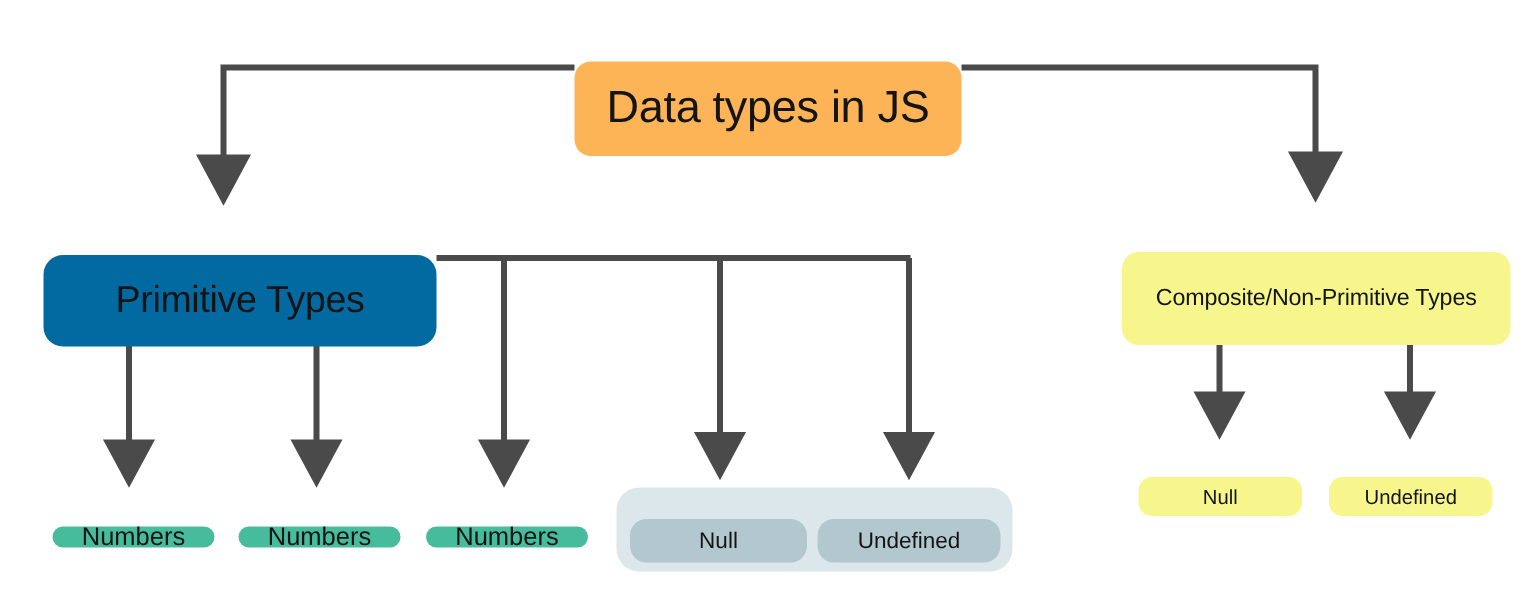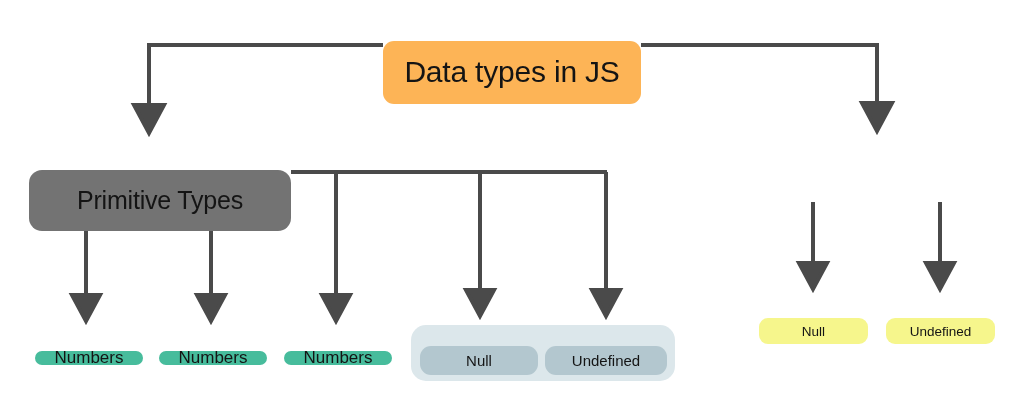--- a/index.html
+++ b/index.html
@@ -46,21 +46,21 @@
     background: #FDB456;
     border-radius: 11px;
     font-size: 30px;
     letter-spacing: -0.2px;
   }
   .node-primitive {
     left: 29px;
     top: 142px;
     width: 262px;
     height: 61px;
-    background: #737373;
+    background: #0369a1;
     border-radius: 13px;
     font-size: 25px;
     letter-spacing: -0.2px;
   }
   .node-composite {
     left: 748px;
     top: 140px;
     width: 259px;
     height: 62px;
     background: #F6F68C;
@@ -166,20 +166,21 @@
 
       <path d="M 940 202 L 940 265" fill="none"></path>
       <polygon points="926,263 954,263 940,289"></polygon>
     </g>
   </svg>
 
   <div class="node node-root">Data types in JS</div>
 
   <div class="node node-primitive">Primitive Types</div>
 
+  <div class="node node-composite">Composite/Non-Primitive Types</div>
 
   <div class="group-trivial"></div>
 
   <div class="pill pill-teal numbers-1">Numbers</div>
 
   <div class="pill pill-teal numbers-2">Numbers</div>
 
   <div class="pill pill-teal numbers-3">Numbers</div>
 
   <div class="pill pill-slate pill-null-left">Null</div>

